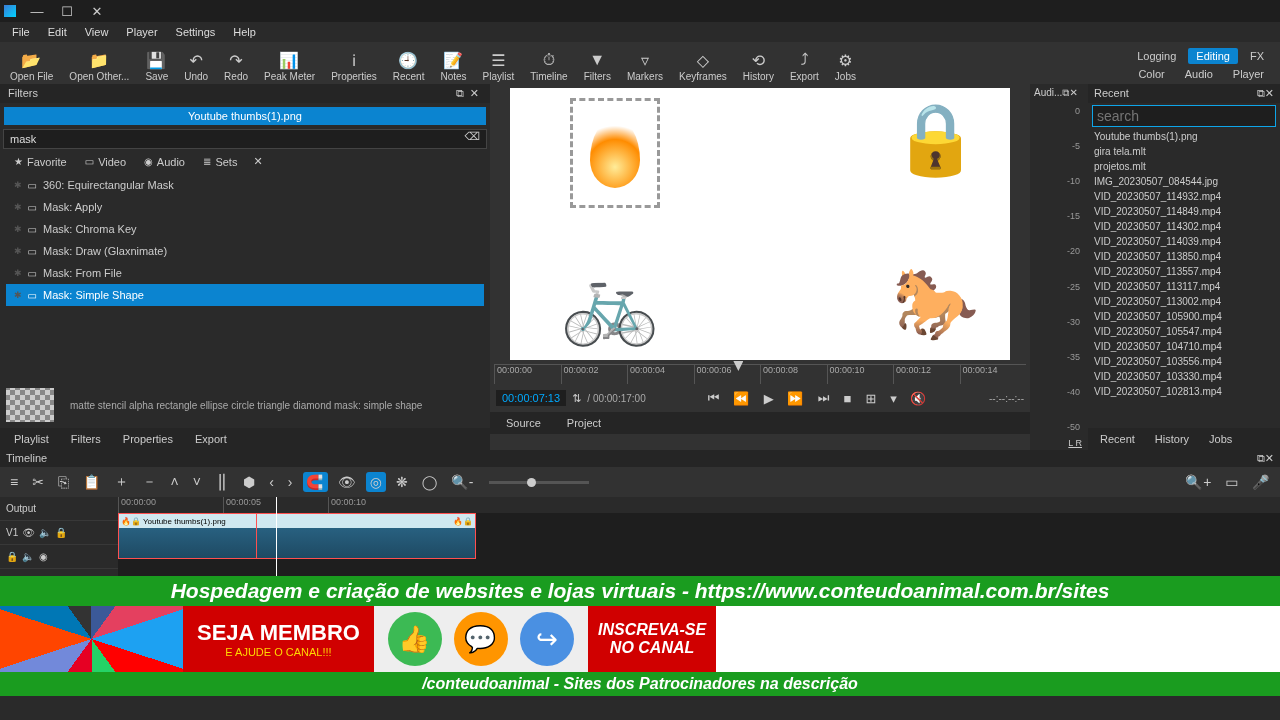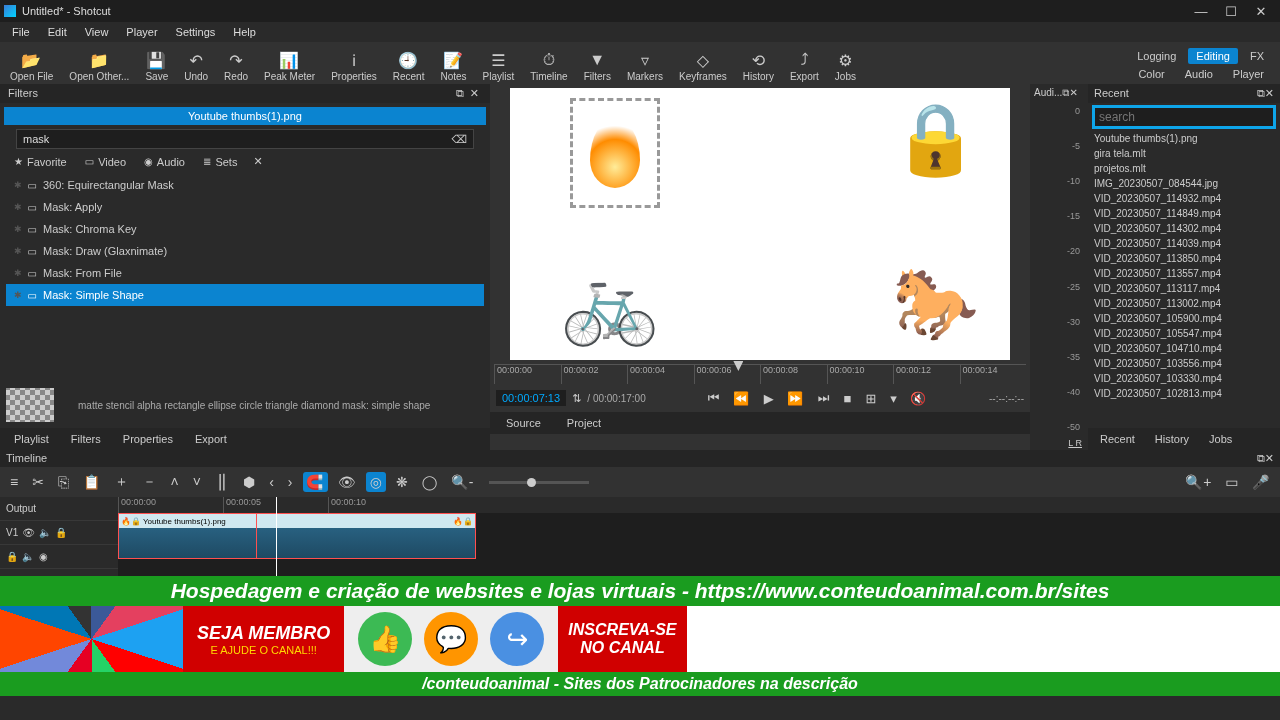--- a/index.html
+++ b/index.html
@@ -18,33 +18,33 @@
 .toolbar .modes { display: flex; flex-direction: column; align-items: flex-end; gap: 2px; padding: 2px 6px; }
 .toolbar .modes .row { display: flex; gap: 4px; }
 .toolbar .modes span { padding: 2px 8px; font-size: 11px; cursor: pointer; }
 .toolbar .modes span.active { background: #0b84d0; color: #fff; border-radius: 2px; }
 .mainrow { display: flex; height: 366px; }
 .leftpanel { width: 490px; display: flex; flex-direction: column; background: #2a2a2a; }
 .panel-title { background: #252525; padding: 3px 8px; font-size: 11px; display: flex; }
 .panel-title .pt-text { flex: 1; }
 .panel-title .pt-ic { cursor: pointer; padding: 0 3px; }
 .clip-name-bar { background: #0b84d0; color: #fff; text-align: center; padding: 3px; margin: 4px; font-size: 11px; }
-.search-row { display: flex; align-items: center; margin: 0 16px; background: #1e1e1e; border: 1px solid #444; }
+.search-row { display: flex; margin: 0 3px; background: #1e1e1e; border: 1px solid #444; }
 .search-row input { flex: 1; background: transparent; border: none; color: #ddd; padding: 3px 6px; font-size: 11px; outline: none; }
 .search-row .clr { padding: 0 6px; cursor: pointer; }
 .filter-cat-row { display: flex; gap: 2px; padding: 4px 6px; align-items: center; }
 .filter-cat-row .cat { display: flex; align-items: center; gap: 4px; padding: 2px 8px; cursor: pointer; color: #ccc; }
 .filter-cat-row .cat .caticon { font-size: 10px; }
 .filter-cat-row .xbtn { padding: 2px 6px; cursor: pointer; }
 .filter-list { margin: 0 6px; }
 .filter-item { display: flex; align-items: center; gap: 6px; padding: 5px 8px; cursor: pointer; }
 .filter-item .star { color: #555; font-size: 9px; }
 .filter-item .ficon { font-size: 10px; }
 .filter-item.selected { background: #0b84d0; color: #fff; }
-.filter-desc-row { display: flex; align-items: center; gap: 24px; padding: 6px; margin-top: auto; }
+.filter-desc-row { display: flex; align-items: center; gap: 16px; padding: 6px; margin-top: auto; }
 .filter-desc-row .thumb { width: 48px; height: 34px; background: repeating-conic-gradient(#888 0% 25%, #ccc 0% 50%) 50%/10px 10px; }
 .filter-desc-row .desc { font-size: 10px; color: #aaa; }
 .bottom-tabs { display: flex; gap: 2px; padding: 2px 4px; background: #252525; }
 .bottom-tabs span { padding: 3px 10px; cursor: pointer; font-size: 11px; }
 .centerpanel { width: 540px; display: flex; flex-direction: column; background: #323232; }
 .preview-box { background: #fff; margin: 4px 20px 4px 20px; height: 272px; position: relative; }
 .preview-box .flame { position: absolute; left: 60px; top: 10px; width: 90px; height: 110px; border: 3px dashed #999; display: flex; align-items: center; justify-content: center; }
 .preview-box .flame .fl { width: 50px; height: 70px; background: radial-gradient(circle at 50% 70%, #ffec99, #ff8c00 50%, rgba(255,100,0,0) 75%); border-radius: 50% 50% 50% 50% / 60% 60% 40% 40%; }
 .preview-box .lock { position: absolute; right: 30px; top: 10px; font-size: 70px; }
 .preview-box .bike { position: absolute; left: 50px; bottom: 10px; font-size: 80px; color: #000; }
@@ -60,21 +60,21 @@
 .src-proj-row span { padding: 3px 12px; cursor: pointer; }
 .rightpanels { flex: 1; display: flex; }
 .audio-meter { width: 58px; background: #2a2a2a; display: flex; flex-direction: column; }
 .audio-meter .hdr { padding: 3px 4px; font-size: 10px; display: flex; }
 .audio-meter .scale { flex: 1; display: flex; flex-direction: column; justify-content: space-between; align-items: flex-end; padding: 4px 8px; font-size: 9px; color: #999; }
 .audio-meter .lr { text-align: right; padding: 2px 6px; font-size: 9px; text-decoration: underline; }
 .recent-panel { flex: 1; background: #2a2a2a; display: flex; flex-direction: column; }
 .recent-panel .hdr { padding: 3px 6px; display: flex; background: #252525; }
 .recent-panel .hdr .txt { flex: 1; }
 .recent-search { margin: 2px 4px; }
-.recent-search input { width: 100%; background: #1e1e1e; border: 3px solid #0ea5e9; color: #888; padding: 2px 4px; font-size: 12px; }
+.recent-search input { width: 100%; background: #1e1e1e; border: 1px solid #0ea5e9; color: #888; padding: 2px 4px; font-size: 14px; }
 .recent-list { flex: 1; overflow: hidden; }
 .recent-item { padding: 2px 6px; font-size: 10px; cursor: pointer; white-space: nowrap; overflow: hidden; text-overflow: ellipsis; }
 .recent-tabs { display: flex; padding: 2px; background: #252525; }
 .recent-tabs span { padding: 3px 10px; cursor: pointer; font-size: 11px; }
 .timeline-area { height: 126px; background: #2a2a2a; display: flex; flex-direction: column; }
 .timeline-hdr { padding: 2px 6px; background: #252525; display: flex; }
 .timeline-tools { display: flex; align-items: center; gap: 6px; padding: 4px 6px; background: #323232; }
 .timeline-tools .tt { cursor: pointer; font-size: 14px; padding: 2px 4px; }
 .timeline-tools .tt.active { background: #0b84d0; border-radius: 3px; }
 .timeline-tools .zoom-slider { width: 100px; height: 3px; background: #555; margin: 0 6px; position: relative; }
@@ -90,33 +90,32 @@
 .clip.c1 { width: 140px; border-color: #ff5050; }
 .clip.c2 { left: 138px; width: 220px; top: 16px; height: 46px; border-color: #ff5050; }
 .clip .mini { font-size: 8px; }
 .tc-playhead { position: absolute; left: 158px; top: 0; bottom: 0; width: 1px; background: #fff; }
 .banner { height: 120px; display: flex; flex-direction: column; }
 .banner .b-top { background: #1a9c1f; color: #fff; font-weight: bold; font-style: italic; font-size: 21px; text-align: center; padding: 3px; }
 .banner .b-mid { flex: 1; display: flex; background: #fff; }
 .banner .b-mid .apps { width: 183px; background: conic-gradient(#3b5998 0 10%, #e4405f 0 20%, #1da1f2 0 30%, #ff0000 0 40%, #25d366 0 50%, #e60023 0 60%, #7289da 0 70%, #ff4500 0 80%, #0077b5 0 90%, #333 0 100%); }
 .banner .b-mid .pix { display: flex; align-items: center; padding: 0 8px; font-size: 32px; font-weight: bold; color: #000; }
 .banner .b-mid .membro { background: #d00000; color: #fff; display: flex; flex-direction: column; justify-content: center; align-items: center; padding: 4px 14px; }
-.banner .b-mid .membro .m1 { font-size: 18px; font-weight: 900; font-style: italic; }
+.banner .b-mid .membro .m1 { font-size: 22px; font-weight: 900; }
 .banner .b-mid .membro .m2 { font-size: 11px; color: #ffd700; font-weight: normal; }
 .banner .b-mid .circles { display: flex; align-items: center; gap: 12px; padding: 0 14px; background: #eee; }
 .banner .b-mid .circ { width: 54px; height: 54px; border-radius: 50%; display: flex; align-items: center; justify-content: center; font-size: 26px; color: #fff; }
 .banner .b-mid .sub { background: #d00000; color: #fff; display: flex; flex-direction: column; justify-content: center; align-items: center; padding: 4px 10px; font-size: 16px; font-weight: 900; font-style: italic; }
 .banner .b-bot { background: #1a9c1f; color: #fff; font-weight: bold; font-style: italic; font-size: 16px; text-align: center; padding: 3px; }
 </style>
 </head>
 <body>
 
 <div class="titlebar">
   <div class="logo"></div>
-  <div class="title">Untitled* - Shotcut</div>
   <div class="winbtn">—</div>
   <div class="winbtn">☐</div>
   <div class="winbtn">✕</div>
 </div>
 
 <div class="menubar">
   <span>File</span>
   <span>Edit</span>
   <span>View</span>
   <span>Player</span>

